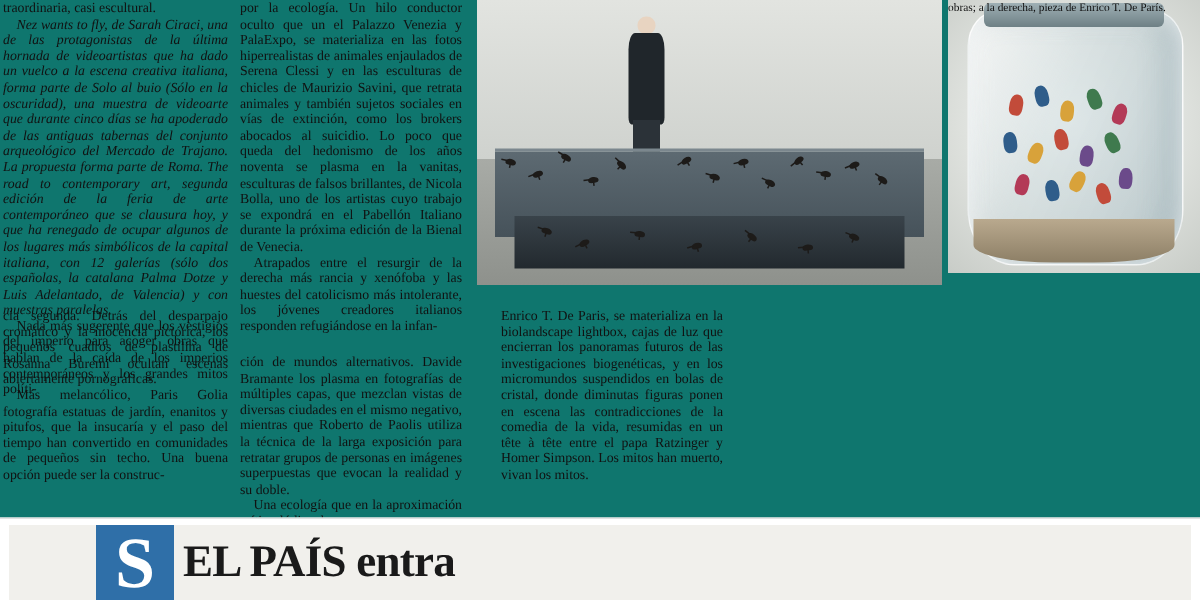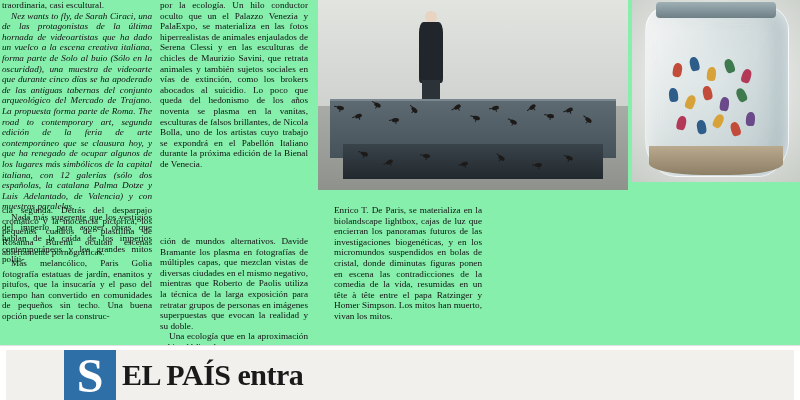--- a/index.html
+++ b/index.html
@@ -10,21 +10,21 @@
     width: 800px;
     height: 400px;
     background: #ffffff;
     font-family: "Liberation Serif", serif;
     overflow: hidden;
   }
   .page {
     position: relative;
     width: 800px;
     height: 400px;
-    background: #86efac;
+    background: #0f766e;
   }
   
   .col {
     position: absolute;
     font-family: "Liberation Serif", serif;
     font-size: 9.2px;
     line-height: 10.6px;
     text-align: justify;
     color: #111;
     hyphens: auto;
@@ -266,20 +266,21 @@
 <div class="page">
 
   <div class="col" id="col1">
     <p>traordinaria, casi escultural.</p>
     <p class="it">Nez wants to fly, de Sarah Ciraci, una de las protagonistas de la última hornada de videoartistas que ha dado un vuelco a la escena creativa italiana, forma parte de Solo al buio (Sólo en la oscuridad), una muestra de videoarte que durante cinco días se ha apoderado de las antiguas tabernas del conjunto arqueológico del Mercado de Trajano. La propuesta forma parte de Roma. The road to contemporary art, segunda edición de la feria de arte contemporáneo que se clausura hoy, y que ha renegado de ocupar algunos de los lugares más simbólicos de la capital italiana, con 12 galerías (sólo dos españolas, la catalana Palma Dotze y Luis Adelantado, de Valencia) y con muestras paralelas.</p>
     <p>Nada más sugerente que los vestigios del imperio para acoger obras que hablan de la caída de los imperios contemporáneos y los grandes mitos políti-</p>
   </div>
 
   <div class="col" id="col2">
     <p>por la ecología. Un hilo conductor oculto que un el Palazzo Venezia y PalaExpo, se materializa en las fotos hiperrealistas de animales enjaulados de Serena Clessi y en las esculturas de chicles de Maurizio Savini, que retrata animales y también sujetos sociales en vías de extinción, como los brokers abocados al suicidio. Lo poco que queda del hedonismo de los años noventa se plasma en la vanitas, esculturas de falsos brillantes, de Nicola Bolla, uno de los artistas cuyo trabajo se expondrá en el Pabellón Italiano durante la próxima edición de la Bienal de Venecia.</p>
+    <p>Atrapados entre el resurgir de la derecha más rancia y xenófoba y las huestes del catolicismo más intolerante, los jóvenes creadores italianos responden refugiándose en la infan-</p>
   </div>
 
   <div class="photo" id="photo-installation">
     <div class="inst-bg"></div>
     <div class="inst-wall"></div>
     <div class="inst-floor"></div>
     <div class="inst-person">
       <div class="head"></div>
       <div class="body"></div>
       <div class="legs"></div>
@@ -327,20 +328,21 @@
       <div class="fig" style="left:70%; top:32%; background:#3f7a4e; transform:rotate(-24deg);"></div>
       <div class="fig" style="left:14%; top:58%; background:#b33a57; transform:rotate(14deg);"></div>
       <div class="fig" style="left:32%; top:62%; background:#2f5d8a; transform:rotate(-10deg);"></div>
       <div class="fig" style="left:48%; top:56%; background:#d8a23a; transform:rotate(26deg);"></div>
       <div class="fig" style="left:64%; top:64%; background:#c24b3a; transform:rotate(-18deg);"></div>
       <div class="fig" style="left:78%; top:54%; background:#6b4a8a; transform:rotate(4deg);"></div>
     </div>
     <div class="jar-sand"></div>
   </div>
 
+  <div class="caption">obras; a la derecha, pieza de Enrico T. De París.</div>
 
   <div class="col" id="col1b">
     <p>cia segunda. Detrás del desparpajo cromático y la inocencia pictórica, los pequeños cuadros de plastilina de Rosanna Buremi ocultan escenas abiertamente pornográficas.</p>
     <p>Más melancólico, Paris Golia fotografía estatuas de jardín, enanitos y pitufos, que la insucaría y el paso del tiempo han convertido en comunidades de pequeños sin techo. Una buena opción puede ser la construc-</p>
   </div>
 
   <div class="col" id="col2b">
     <p>ción de mundos alternativos. Davide Bramante los plasma en fotografías de múltiples capas, que mezclan vistas de diversas ciudades en el mismo negativo, mientras que Roberto de Paolis utiliza la técnica de la larga exposición para retratar grupos de personas en imágenes superpuestas que evocan la realidad y su doble.</p>
     <p>Una ecología que en la aproximación crítico-lúdica de</p>
   </div>

